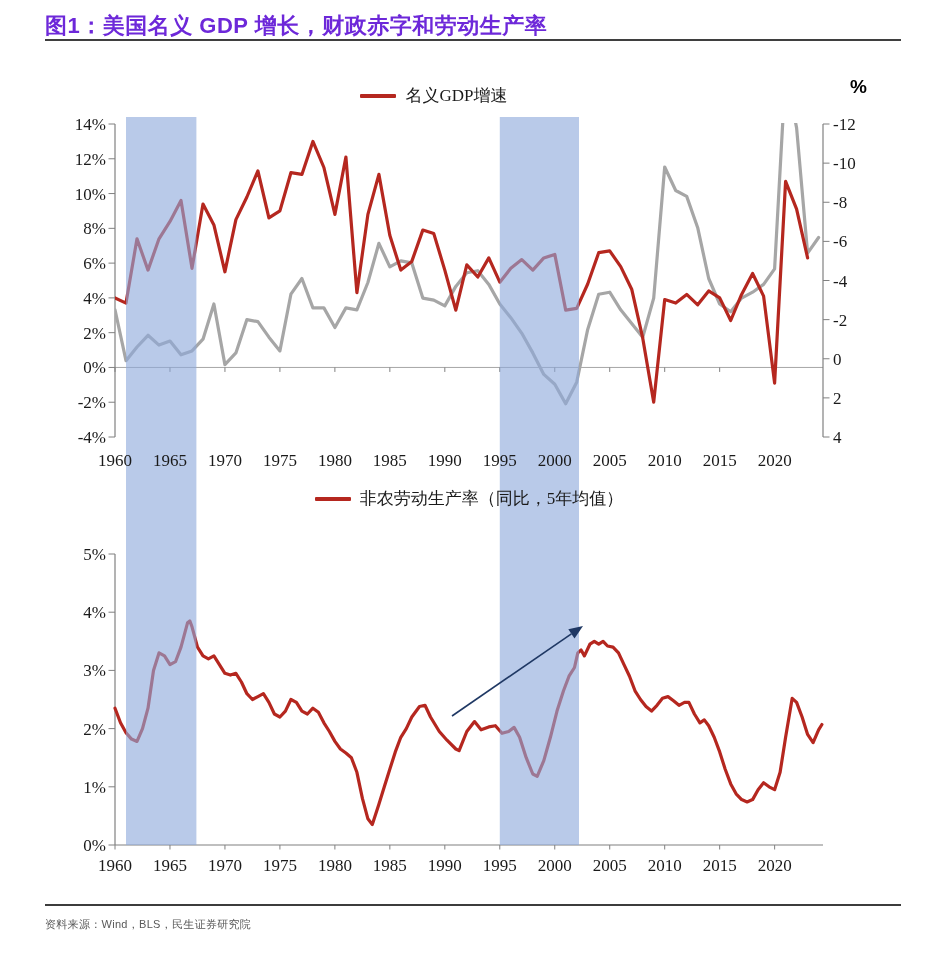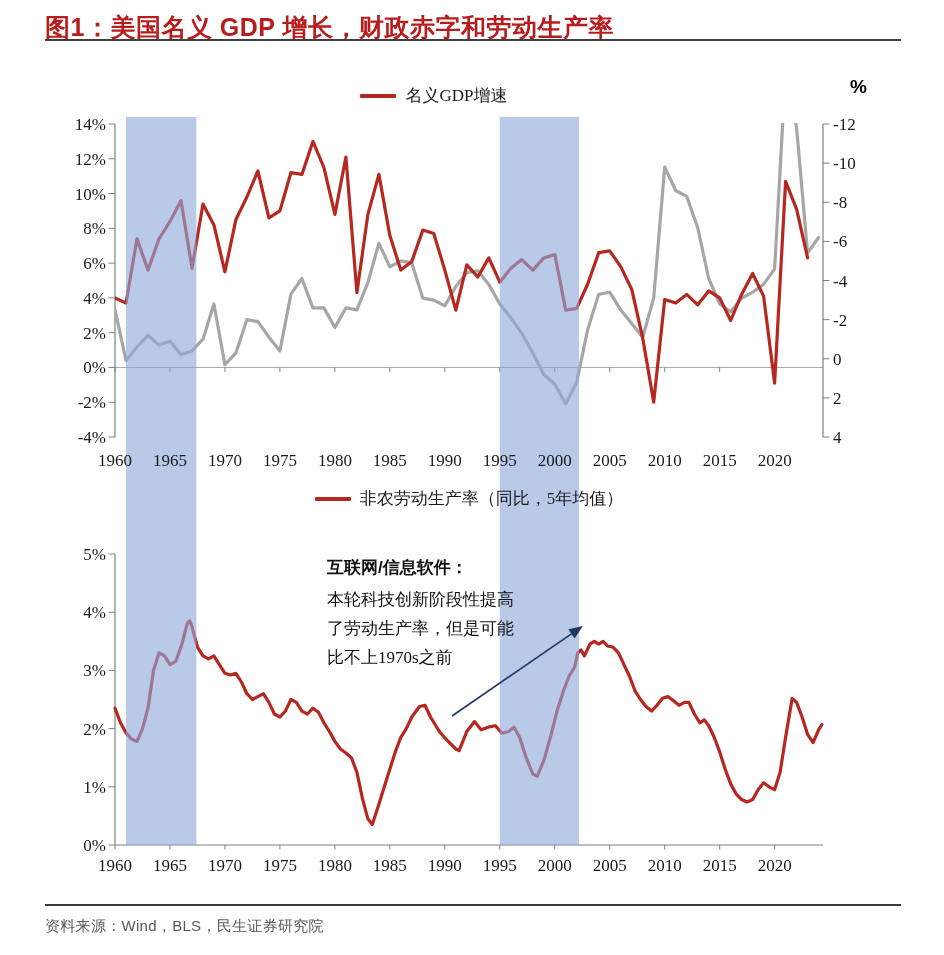--- a/index.html
+++ b/index.html
@@ -1,33 +1,33 @@
 <!DOCTYPE html>
 <html><head>
 <meta charset="utf-8">
 <style>
   html,body{margin:0;padding:0;background:#fff;}
   .page{position:relative;width:944px;height:955px;background:#fff;overflow:hidden;
         font-family:"Liberation Sans",sans-serif;}
-  .title{position:absolute;left:45px;top:11px;font-size:25px;font-weight:bold;color:#b91c1c;letter-spacing:.5px;}
+  .title{position:absolute;left:45px;top:11px;font-size:22px;font-weight:bold;color:#6d28d9;letter-spacing:.5px;}
   .title-rule{position:absolute;left:45px;top:39px;width:856px;height:2px;background:#3f3f3f;}
   .chart-svg{position:absolute;left:0;top:0;}
   .chart-svg text{font-family:"Liberation Serif","DejaVu Serif",serif;font-size:17px;fill:#1a1a1a;}
   .legend{position:absolute;display:flex;align-items:center;justify-content:center;
           font-family:"Liberation Serif","DejaVu Serif",serif;font-size:17px;color:#1a1a1a;}
   .legend-top{left:80px;top:84px;width:708px;gap:64px;align-items:center;}
   .legend-bottom{left:115px;top:487px;width:708px;align-items:center;}
   .key{display:flex;align-items:center;gap:9px;white-space:nowrap;}
   .dash{display:inline-block;width:36px;height:4px;border-radius:1px;}
   .pct{position:absolute;left:850px;top:76px;font-size:19px;font-weight:bold;color:#000;}
   .annotation{position:absolute;left:327px;top:556px;width:260px;}
   .ann-head{font-family:"Liberation Sans",sans-serif;font-weight:bold;font-size:17px;color:#111;margin-bottom:6px;}
   .ann-line{font-family:"Liberation Serif","DejaVu Serif",serif;font-size:17px;line-height:29px;color:#111;}
   .footer-rule{position:absolute;left:45px;top:904px;width:856px;height:2px;background:#3c3c3c;}
-  .footer{position:absolute;left:45px;top:917px;font-size:15px;color:#595959;letter-spacing:.3px;}
+  .footer{position:absolute;left:45px;top:917px;font-size:11px;color:#595959;letter-spacing:.3px;}
 </style>
 </head>
 <body>
 
 <div class="page">
 
   <div class="title">图1：美国名义 GDP 增长，财政赤字和劳动生产率</div>
   <div class="title-rule"></div>
 
   <svg id="charts" class="chart-svg" width="944" height="955" viewBox="0 0 944 955">
@@ -165,23 +165,17 @@
 
   <div class="pct">%</div>
 
   <div class="legend legend-bottom">
     <span class="key">
       <span class="dash" style="background: rgb(181, 39, 31);"></span>
       <span>非农劳动生产率（同比，5年均值）</span>
     </span>
   </div>
 
-  <div class="annotation">
-    <div class="ann-head">互联网/信息软件：</div>
-    <div class="ann-line">本轮科技创新阶段性提高</div>
-    <div class="ann-line">了劳动生产率，但是可能</div>
-    <div class="ann-line">比不上1970s之前</div>
-  </div>
 
   <div class="footer-rule"></div>
   <div class="footer">资料来源：Wind，BLS，民生证券研究院</div>
 
 </div>
 
 </body></html>

